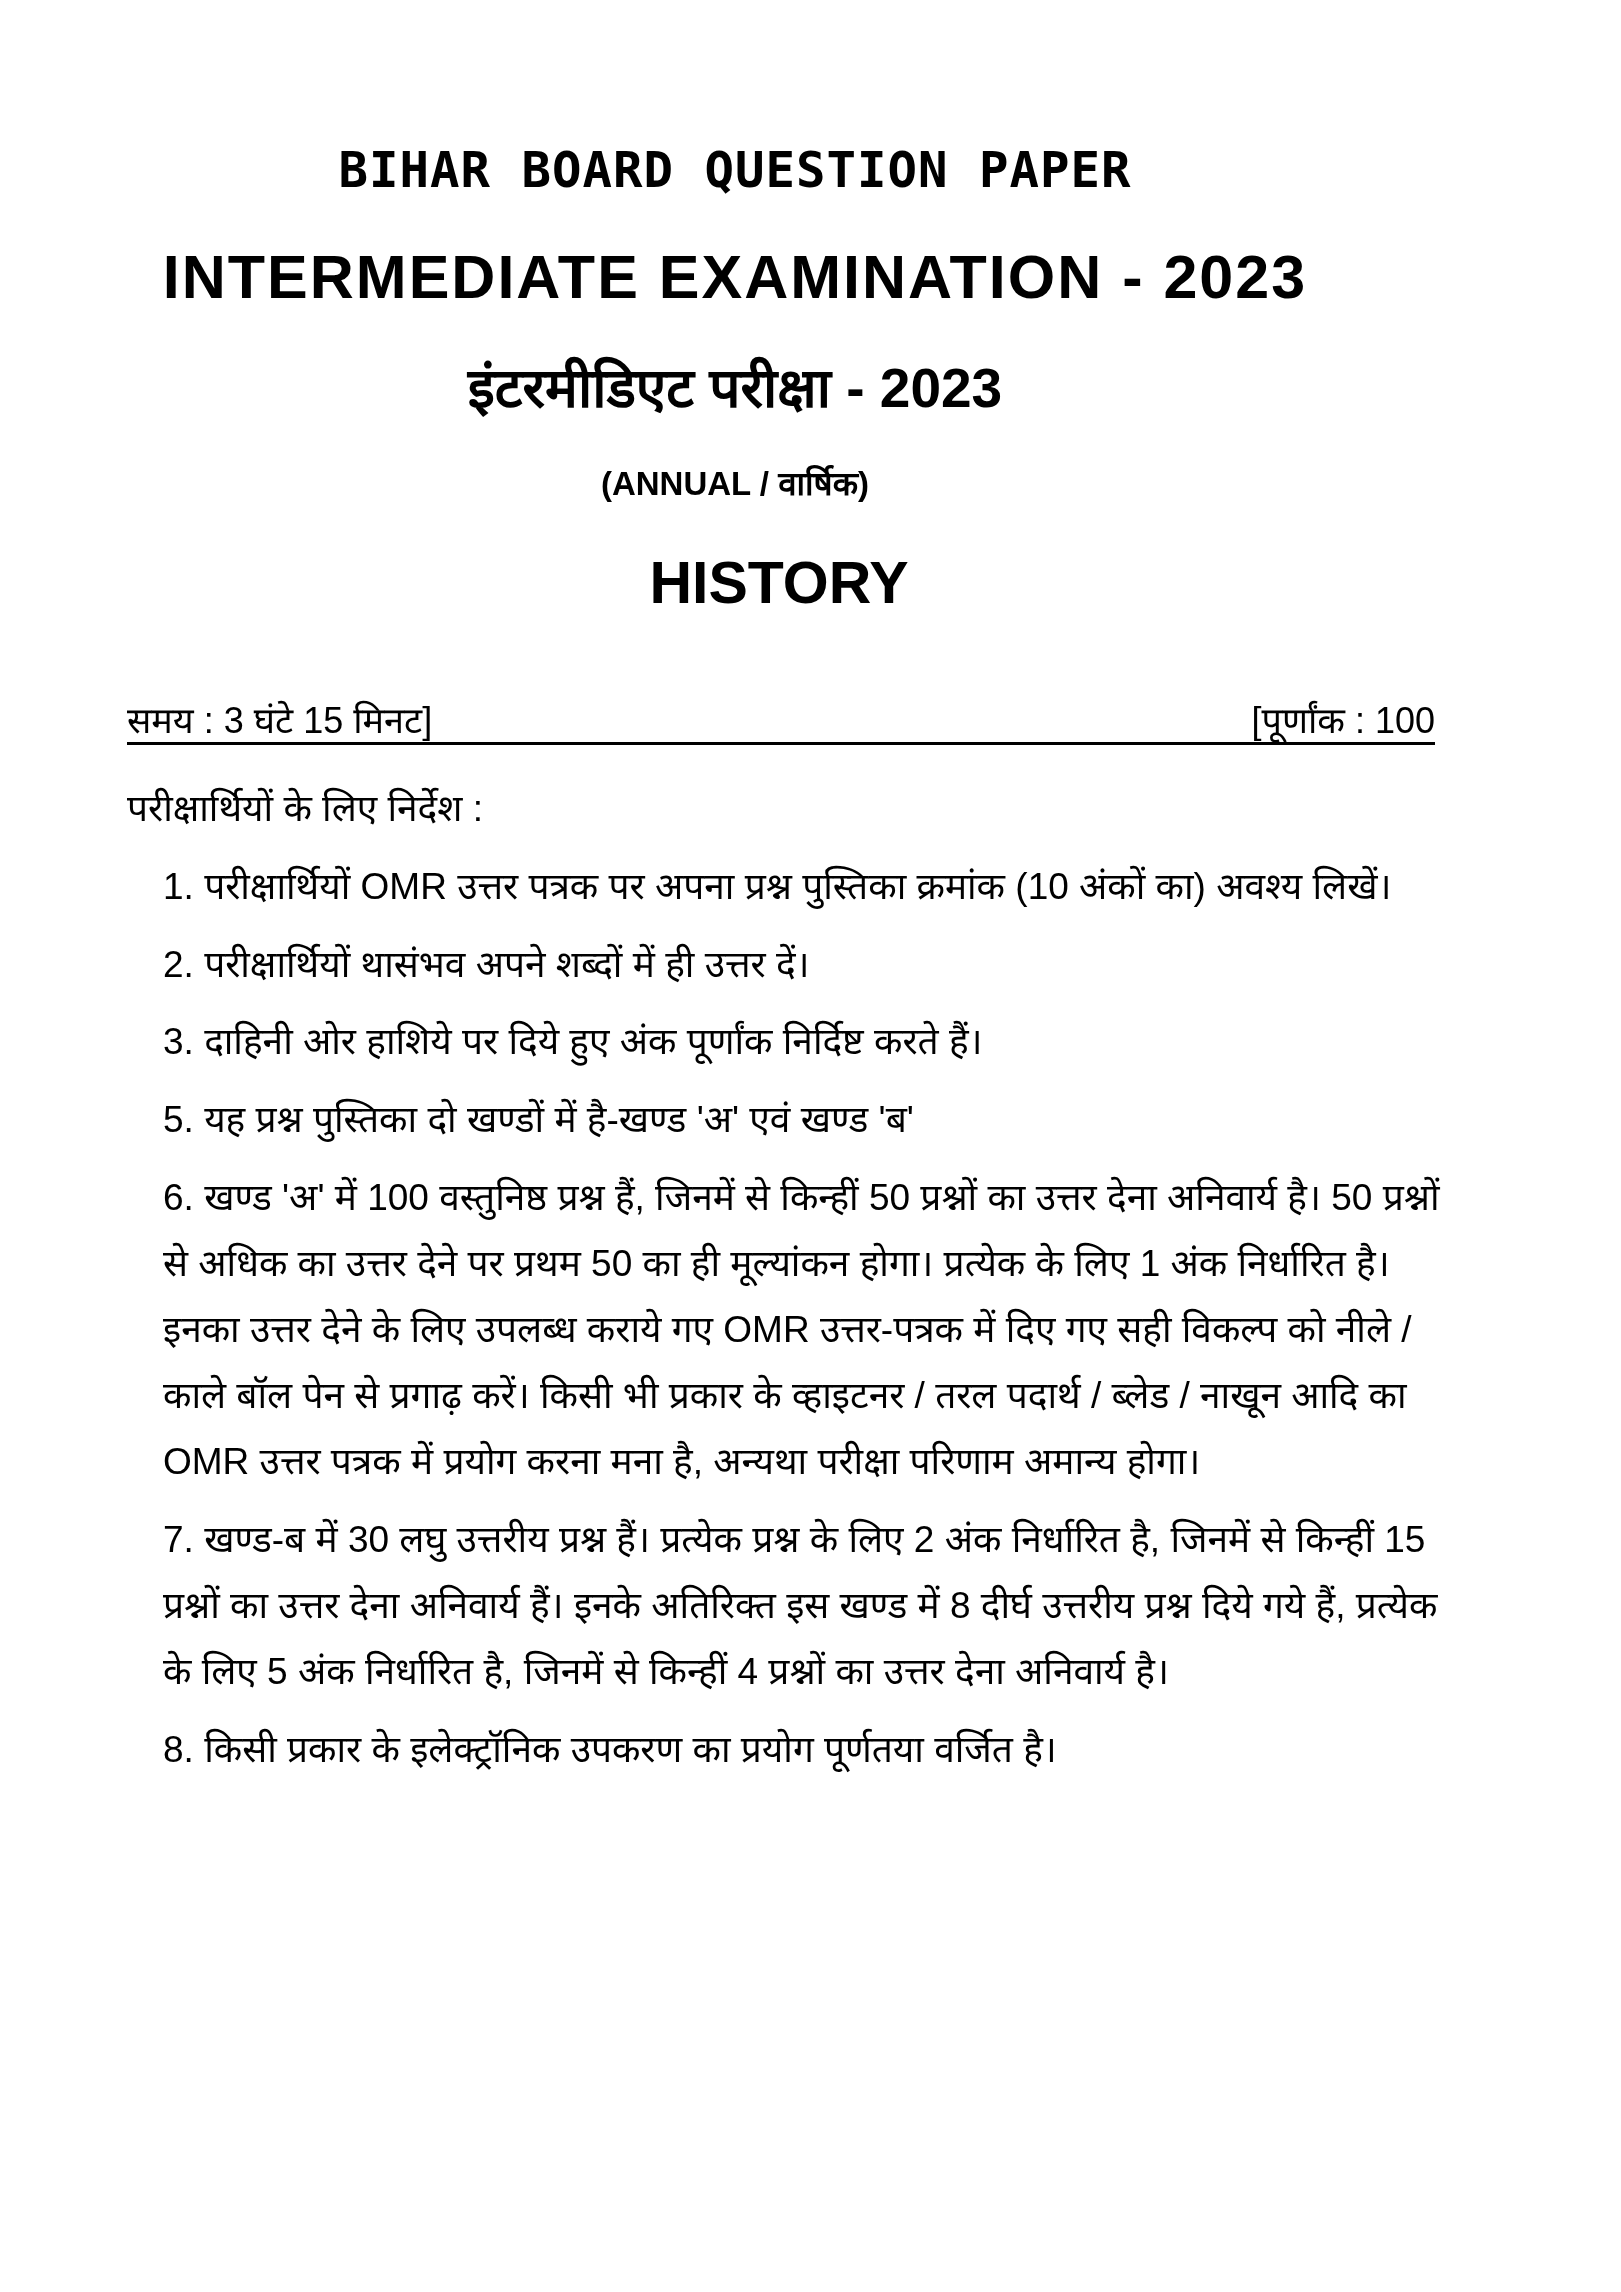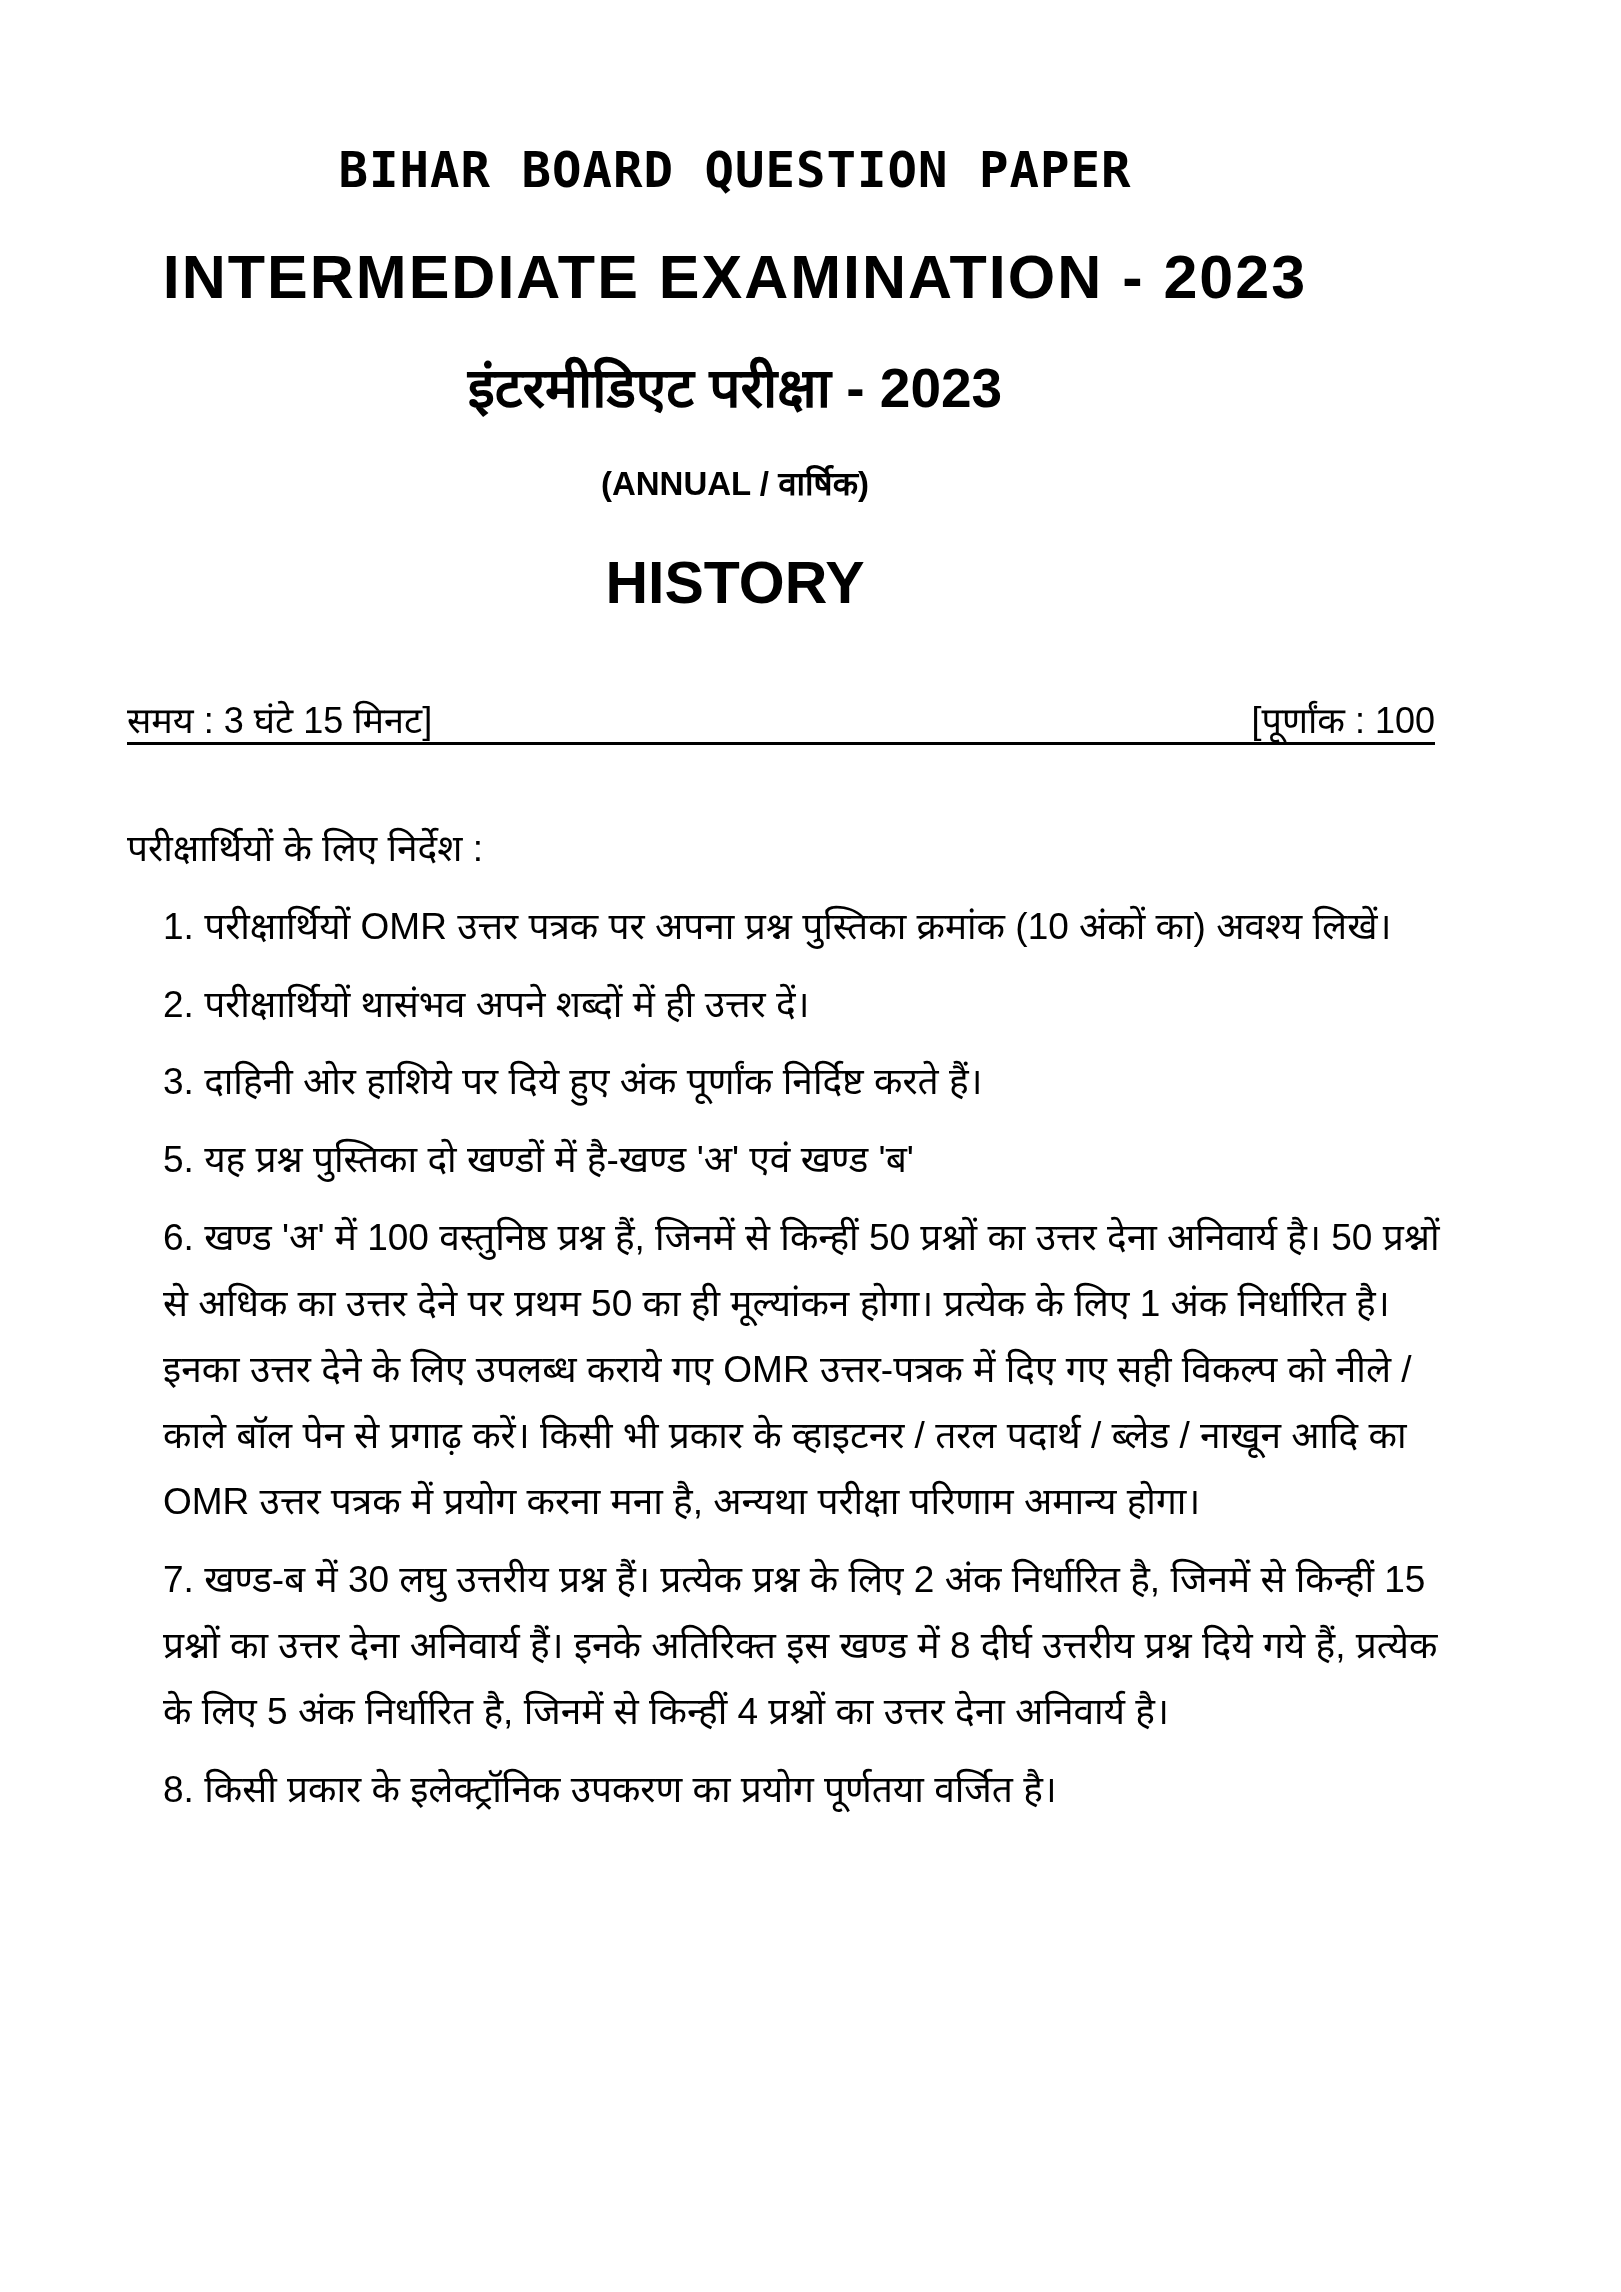--- a/index.html
+++ b/index.html
@@ -2,25 +2,25 @@
 <html><head>
 <meta charset="utf-8">
 <style>
   html, body { margin:0; padding:0; background:#ffffff; }
   body { width:1621px; height:2293px; position:relative; overflow:hidden; color:#000; }
   .abs { position:absolute; left:0; width:1470px; text-align:center; }
   .t1 { top:142px; font-family:"DejaVu Sans Mono","Liberation Mono",monospace; font-weight:bold; font-size:49px; letter-spacing:1px; }
   .t2 { top:242px; font-family:Liberation Sans, sans-serif; font-weight:bold; font-size:61px; letter-spacing:2px; }
   .t3 { top:348px; font-family:"Liberation Sans",sans-serif; font-weight:bold; font-size:55px; }
   .t4 { top:460px; font-family:"Liberation Sans",sans-serif; font-weight:bold; font-size:33px; }
-  .t5 { top:549px; font-family:"Liberation Sans",sans-serif; font-weight:bold; font-size:59px; }
+  .t5 { top:549px; font-family:"Liberation Sans",sans-serif; font-weight:bold; font-size:59px;padding-left:44px; }
   .meta { position:absolute; left:127px; width:1308px; top:691px; height:51px; border-bottom:3.9px solid #000;
           font-family:"Liberation Sans",sans-serif; font-size:36px; display:flex; justify-content:space-between; align-items:flex-end; }
   .meta span { line-height:43px; }
-  .body { position:absolute; left:127px; width:1343px; top:816px;
+  .body { position:absolute; left:127px; width:1343px; top:776px;
           font-family:"Liberation Sans",sans-serif; font-size:37px; line-height:66px; }
   .heading { margin-bottom:11.8px; }
   .item { margin-bottom:11.8px;margin-left:36px; }
   .item .num { }
 </style>
 </head>
 <body>
 
 <div class="abs t1">BIHAR BOARD QUESTION PAPER</div>
 <div class="abs t2">INTERMEDIATE EXAMINATION - 2023</div>

